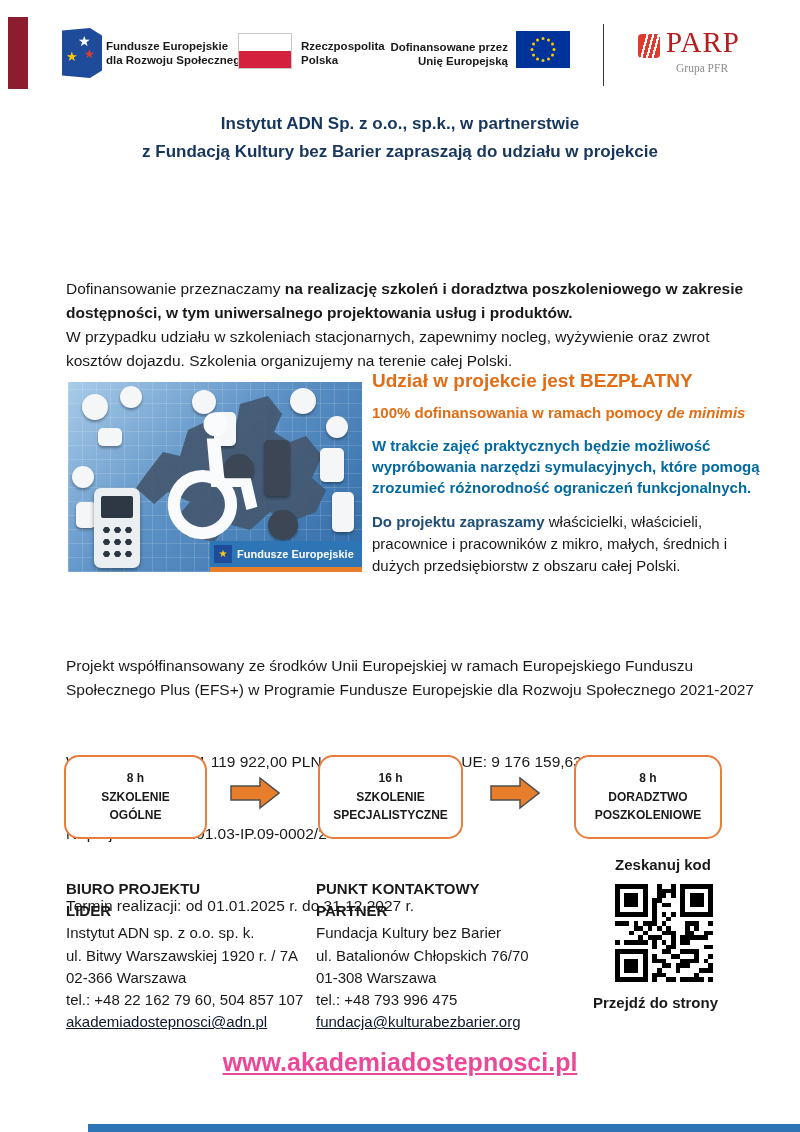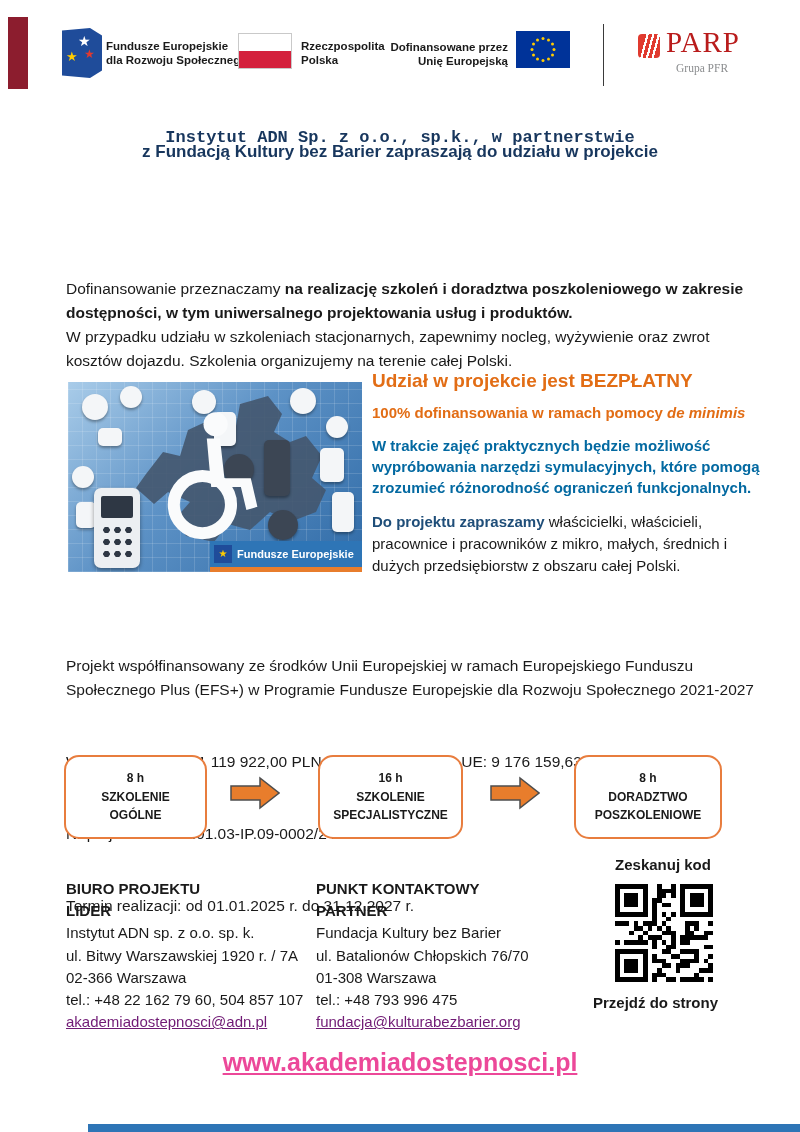--- a/index.html
+++ b/index.html
@@ -73,21 +73,21 @@
 
   
   .step{top:755px;height:84px;border:2px solid #E87D3E;border-radius:15px;background:#fff;
         display:flex;flex-direction:column;justify-content:center;text-align:center;
         font-size:12px;font-weight:bold;line-height:1.55;box-sizing:border-box;}
   .arrow{top:776px;width:50px;height:34px;}
 
   
   .scan-label{left:593px;top:856px;width:140px;text-align:center;font-size:15px;font-weight:bold;}
   .contact{top:878px;width:250px;font-size:15px;line-height:1.48;}
-  .lnk{color:#701a75;text-decoration:underline;}
+  .lnk{color:#0f172a;text-decoration:underline;}
   .qr-box{left:615px;top:884px;width:98px;height:98px;}
   .goto-label{left:593px;top:994px;width:140px;text-align:left;font-size:15px;font-weight:bold;}
 
   
   .website{left:0;top:1048px;width:800px;text-align:center;font-size:25px;font-weight:bold;}
   .website a{color:#ec4899;text-decoration:underline;}
   .bottom-bar{left:88px;top:1124px;width:712px;height:8px;background:#2E75B6;}
 </style>
 </head>
 <body>
@@ -140,21 +140,21 @@
       </svg>
     </div>
 
     <div class="abs hdr-divider"></div>
 
     <div class="abs parp-icon"></div>
     <div class="abs parp-name">PARP</div>
     <div class="abs parp-sub">Grupa PFR</div>
   </div>
 
-  <div class="abs intro" style="top:128px;font-family:Liberation Mono, monospace;">Instytut ADN Sp. z o.o., sp.k., w partnerstwie</div>
+  <div class="abs intro" style="top:114px;">Instytut ADN Sp. z o.o., sp.k., w partnerstwie</div>
   <div class="abs intro" style="top:142px;">z Fundacją Kultury bez Barier zapraszają do udziału w projekcie</div>
 
 
   <div class="abs desc">
     <span>Dofinansowanie przeznaczamy </span><span class="b">na realizację szkoleń i doradztwa poszkoleniowego w zakresie dostępności, w tym uniwersalnego projektowania usług i produktów.</span>
     <div>W przypadku udziału w szkoleniach stacjonarnych, zapewnimy nocleg, wyżywienie oraz zwrot kosztów dojazdu. Szkolenia organizujemy na terenie całej Polski.</div>
   </div>
 
   <div class="abs photo">
     <div class="grid"></div>

